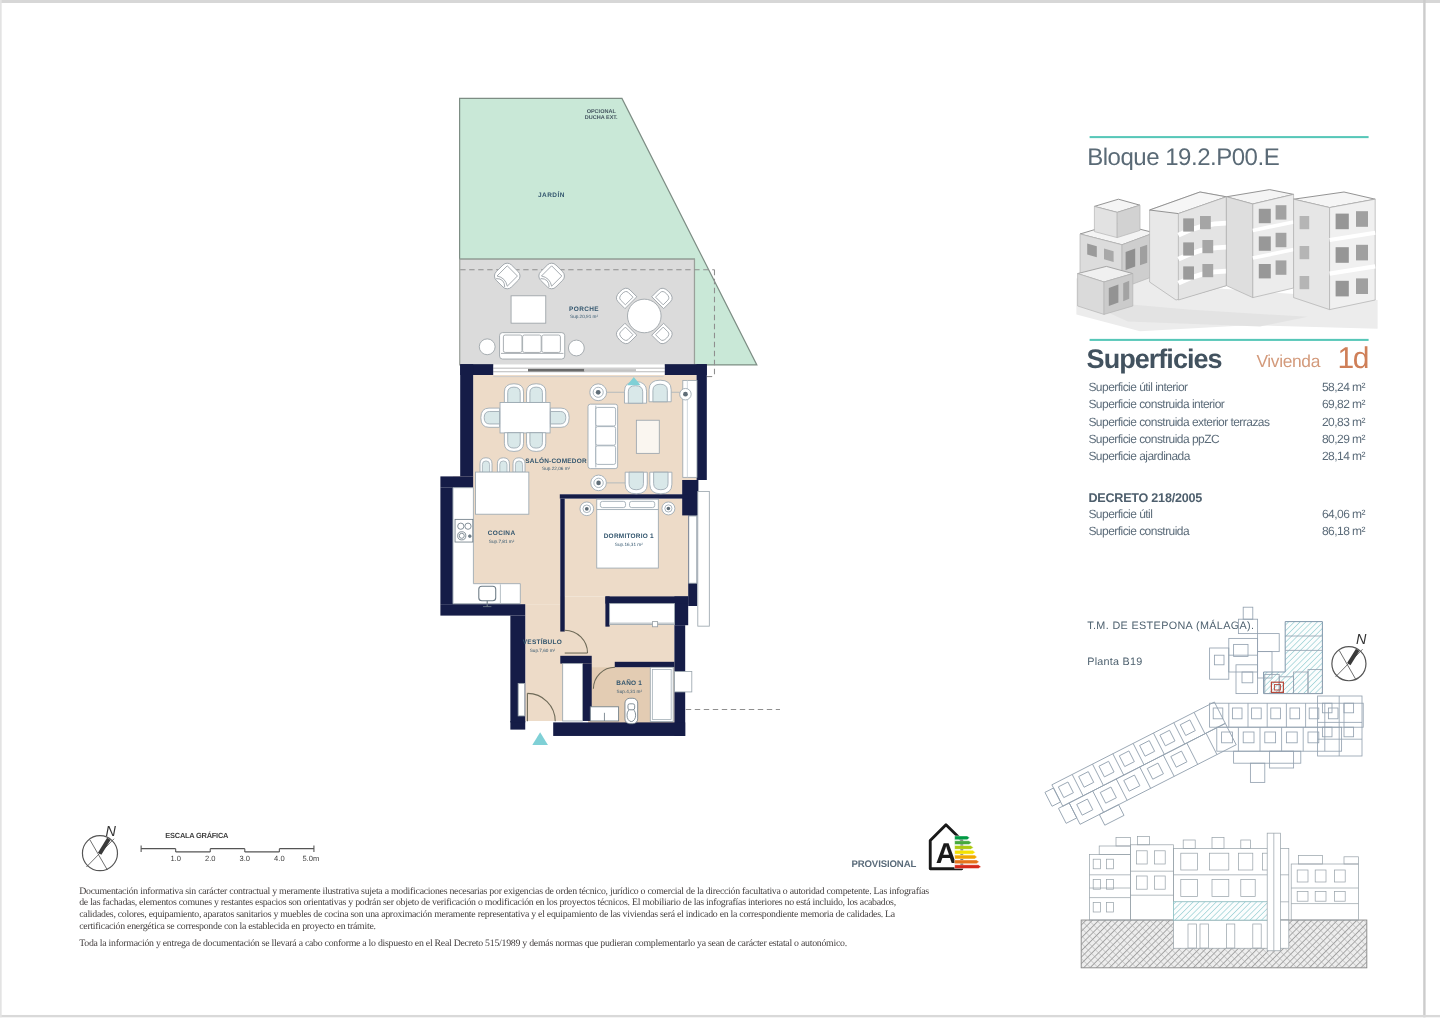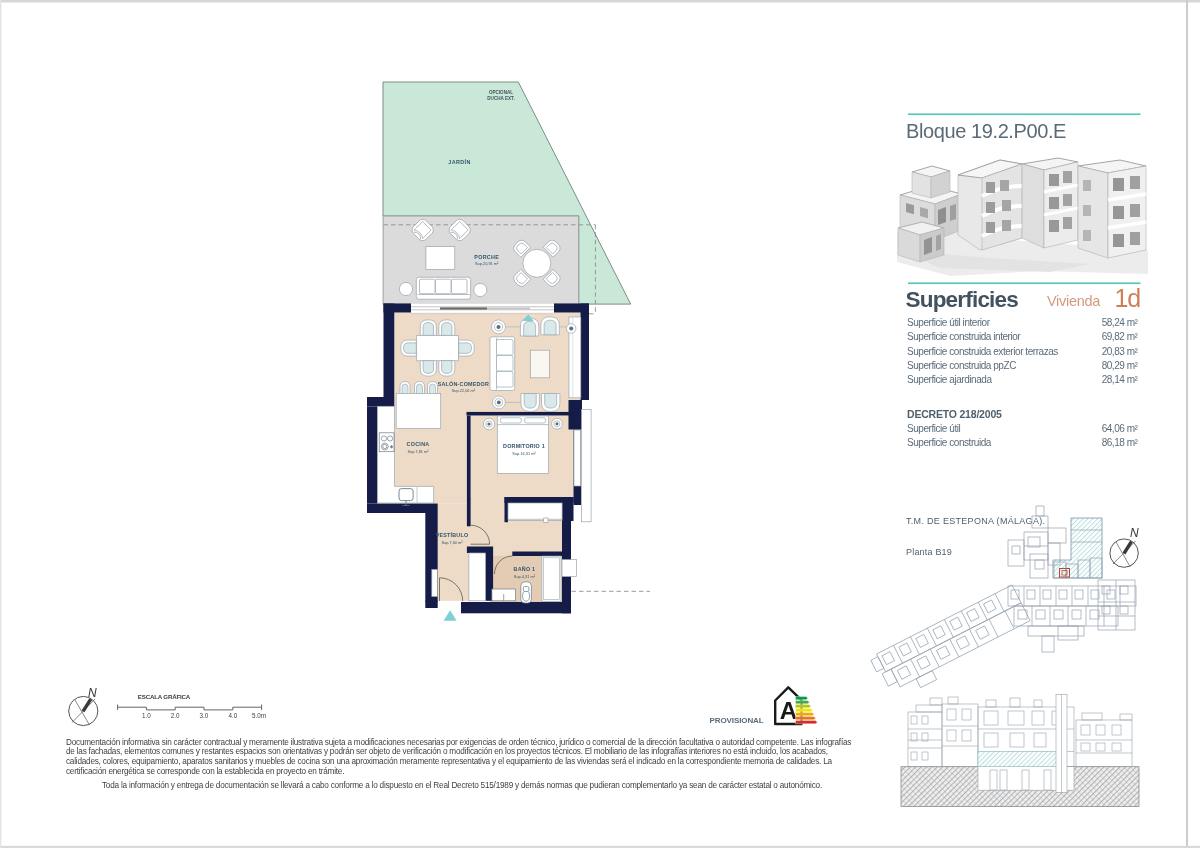--- a/index.html
+++ b/index.html
@@ -1,18 +1,18 @@
 <!DOCTYPE html>
 <html><head>
 <meta charset="utf-8">
 <style>
   html,body{margin:0;padding:0;background:#ffffff;}
   body{width:1200px;height:848px;position:relative;font-family:"Liberation Sans",sans-serif;overflow:hidden;}
   svg{position:absolute;top:0;left:0;}
-  .t{font-family:Liberation Sans, sans-serif;}
+  .t{font-family:Liberation Serif, serif;}
 </style>
 </head>
 <body>
 <svg width="1200" height="848" viewBox="0 0 1200 848">
 <defs>
 
   <pattern id="tealhatch" width="3.4" height="3.4" patternUnits="userSpaceOnUse" patternTransform="rotate(45)">
     <rect width="3.4" height="3.4" fill="#fbfdfd"></rect>
     <line x1="0" y1="0" x2="0" y2="3.4" stroke="#7cc3c9" stroke-width="0.9"></line>
   </pattern>
@@ -723,15 +723,15 @@
 </g>
 </svg>
 
 <div class="t" style="position:absolute;left:66px;top:737.5px;font-size:8.2px;line-height:9.7px;color:#454040;white-space:nowrap;letter-spacing:-0.22px;">
 Documentación informativa sin carácter contractual y meramente ilustrativa sujeta a modificaciones necesarias por exigencias de orden técnico, jurídico o comercial de la dirección facultativa o autoridad competente. Las infografías<br>
 de las fachadas, elementos comunes y restantes espacios son orientativas y podrán ser objeto de verificación o modificación en los proyectos técnicos. El mobiliario de las infografías interiores no está incluido, los acabados,<br>
 calidades, colores, equipamiento, aparatos sanitarios y muebles de cocina son una aproximación meramente representativa y el equipamiento de las viviendas será el indicado en la correspondiente memoria de calidades. La<br>
 certificación energética se corresponde con la establecida en proyecto en trámite.
 </div>
 
-<div class="t" style="position:absolute;left:66px;top:780.5px;font-size:8.2px;line-height:9.7px;color:#454040;white-space:nowrap;letter-spacing:-0.22px;margin-left:36px;">
+<div class="t" style="position:absolute;left:66px;top:780.5px;font-size:8.2px;line-height:9.7px;color:#454040;white-space:nowrap;letter-spacing:-0.22px;">
 Toda la información y entrega de documentación se llevará a cabo conforme a lo dispuesto en el Real Decreto 515/1989 y demás normas que pudieran complementarlo ya sean de carácter estatal o autonómico.
 </div>
 
 </body></html>

